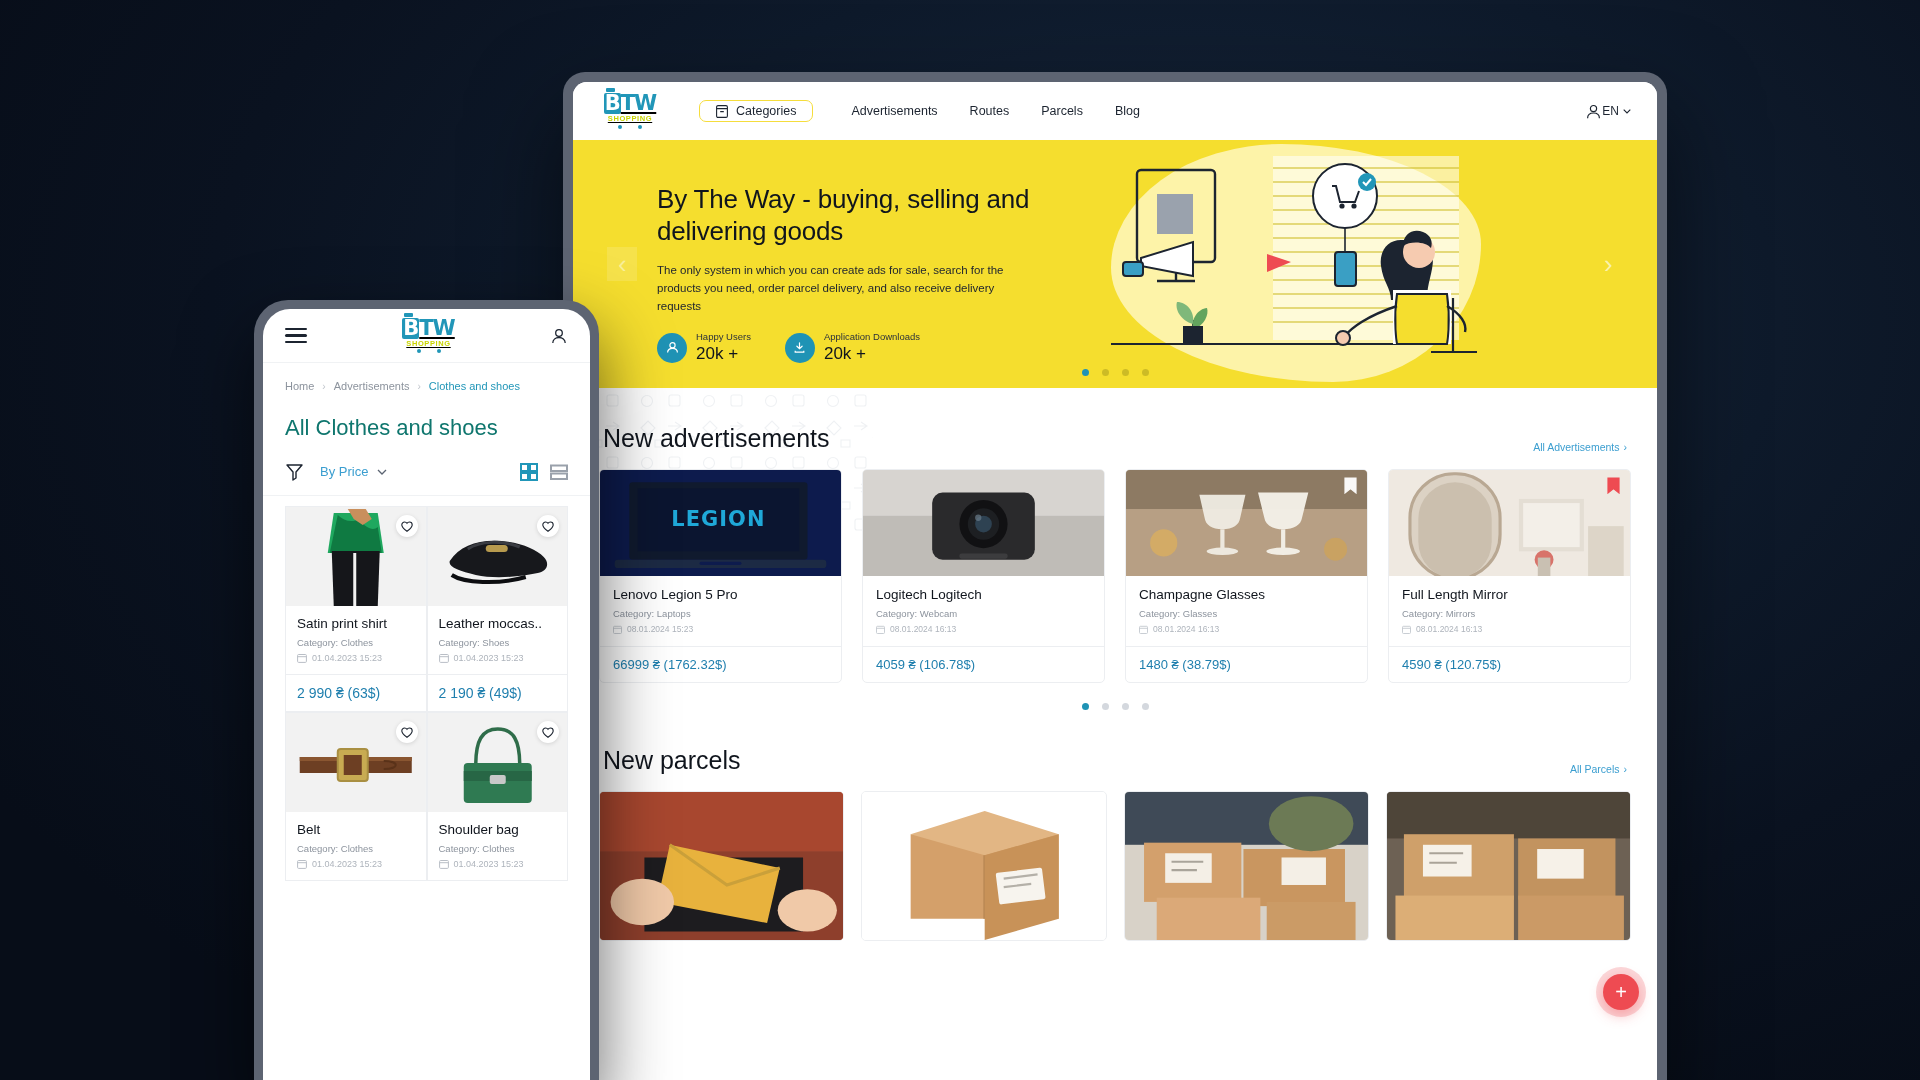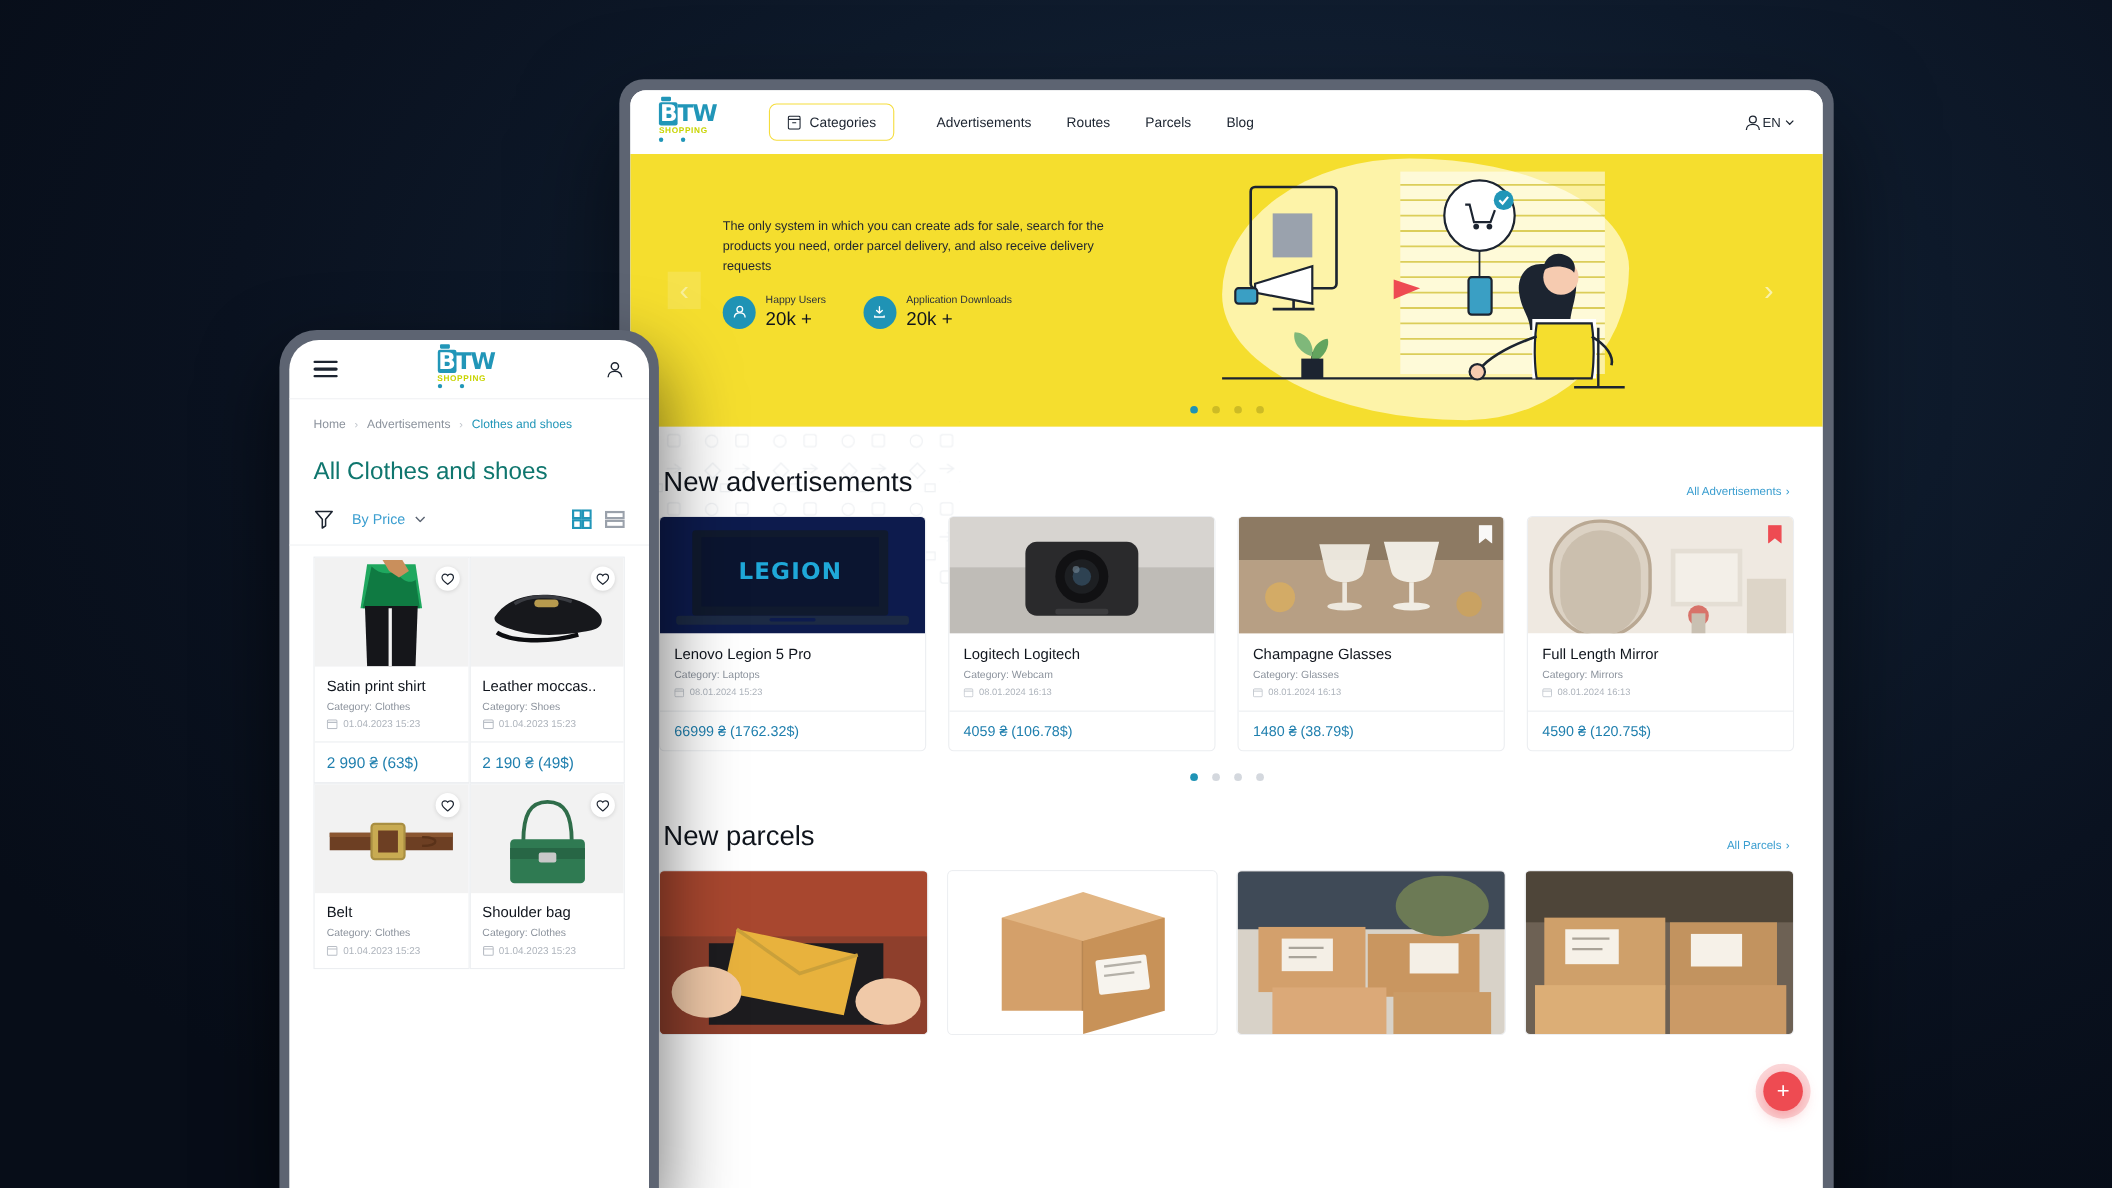--- a/index.html
+++ b/index.html
@@ -35,23 +35,24 @@
   
   .dnav {
     height: 58px;
     background: #fff;
     display: flex; align-items: center;
     padding: 0 26px;
     position: relative;
     z-index: 6;
   }
   .logo {
-    display: flex; flex-direction: column; align-items: flex-start;
+    display: flex; flex-direction: column; align-items: center;
     width: 62px; flex: 0 0 auto;
     position: relative;
+    text-decoration: underline;
   }
   .logo-main {
     font-size: 21px; font-weight: bold; letter-spacing: -1px;
     color: #2196b8; line-height: 1;
     font-family: "DejaVu Sans", sans-serif;
     position: relative;
   }
   .logo-main .b-box {
     display:inline-block;
     background:#2196b8; color:#fff;
@@ -65,21 +66,21 @@
     font-size: 7.5px; font-weight: bold; letter-spacing: .6px;
     color: #c8d400; line-height: 1; margin-top: 1px;
   }
   .logo-wheels { display:flex; gap: 16px; margin-top: 2px; }
   .logo-wheels i { width: 4px; height: 4px; border-radius: 50%; background:#2196b8; display:block; }
 
   .nav-cat {
     margin-left: 38px;
     border: 1.4px solid #f5dd3c;
     border-radius: 7px;
-    height: 34px;
+    height: 22px;
     display: flex; align-items: center; gap: 8px;
     padding: 0 16px;
     font-size: 12.5px; color: #1c2430;
     cursor: pointer; background: #fff;
   }
   .nav-links { display: flex; gap: 32px; margin-left: 38px; }
   .nav-links a {
     font-size: 12.5px; color: #1c2430; text-decoration: none; cursor: pointer;
   }
   .nav-right { margin-left: auto; display: flex; align-items: center; }
@@ -305,20 +306,21 @@
           <svg width="8" height="5" viewBox="0 0 8 5">
             <path d="M.7.7 4 4 7.3.7" fill="none" stroke="#1c2430" stroke-width="1.1"></path>
           </svg>
         </div>
       </div>
     </div>
 
     <div class="hero">
       <div class="hero-inner">
         <div class="hero-left">
+          <h1 class="hero-h1">By The Way - buying, selling and delivering goods</h1>
           <p class="hero-p">The only system in which you can create ads for sale, search for the products you need, order parcel delivery, and also receive delivery requests</p>
           <div class="hero-stats">
             <div class="stat">
               <div class="stat-ic">
                 <svg width="15" height="15" viewBox="0 0 15 15">
                   <circle cx="7.5" cy="5.2" r="2.6" fill="none" stroke="#fff" stroke-width="1.2"></circle>
                   <path d="M2.6 12.6c0-2.7 2.2-4.2 4.9-4.2s4.9 1.5 4.9 4.2" fill="none" stroke="#fff" stroke-width="1.2"></path>
                 </svg>
               </div>
               <div>

